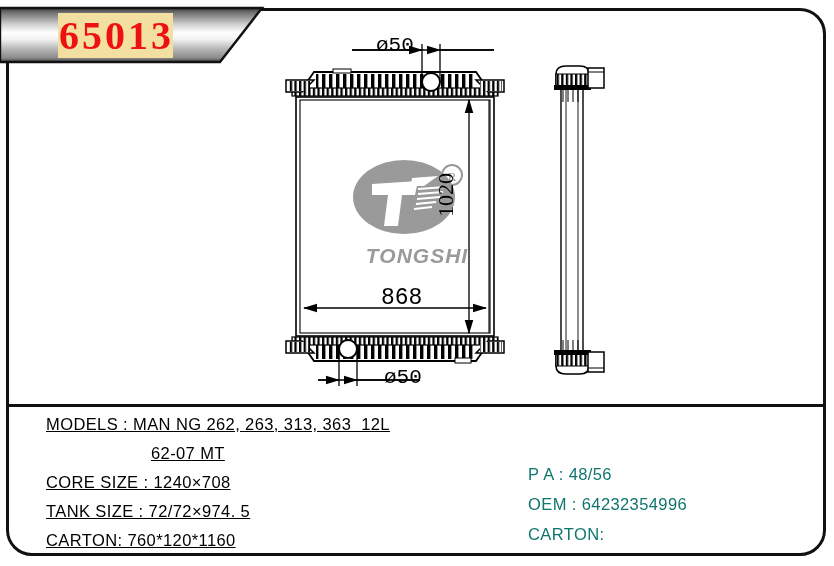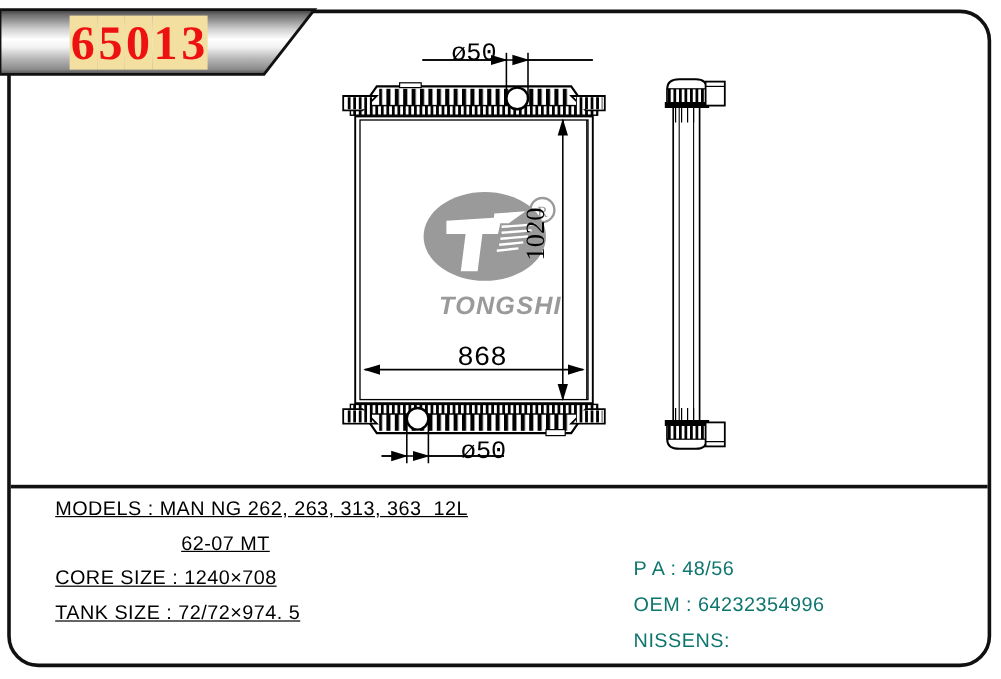--- a/index.html
+++ b/index.html
@@ -195,20 +195,21 @@
     <div class="dim-1020">1020</div>
     <div class="dim-label" style="left:381px;top:285px;font-size:23px;">868</div>
     <div class="logo-text">TONGSHI</div>
   </div>
 
   <div class="info-left">
       <div class="ln">MODELS : MAN NG 262, 263, 313, 363  12L</div>
       <div class="ln indent">62-07 MT</div>
       <div class="ln">CORE SIZE : 1240×708</div>
       <div class="ln">TANK SIZE : 72/72×974. 5</div>
+      <div class="ln">CARTON: 760*120*1160</div>
     </div>
   <div class="info-right">
       <div class="ln">P A : 48/56</div>
       <div class="ln">OEM : 64232354996</div>
-      <div class="ln">NISSENS:</div>
+      <div class="ln">CARTON:</div>
     </div>
 
 </div>
 
 </body></html>

